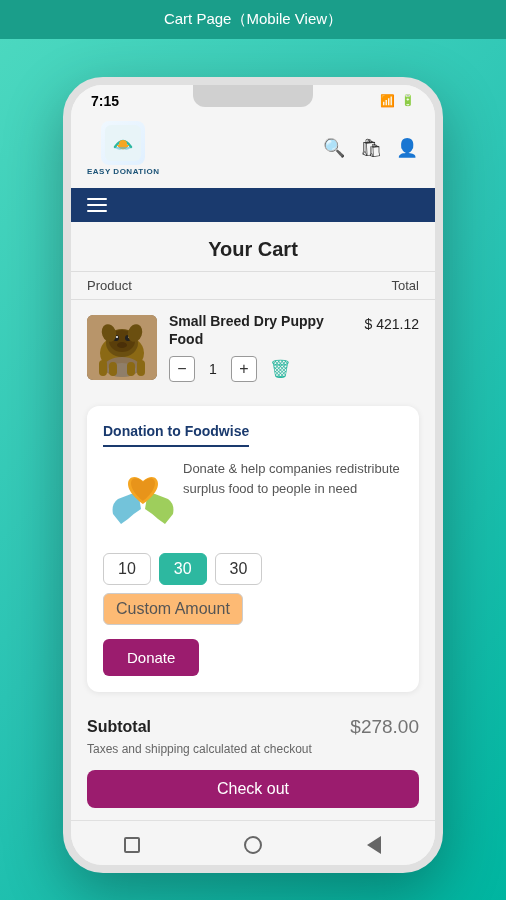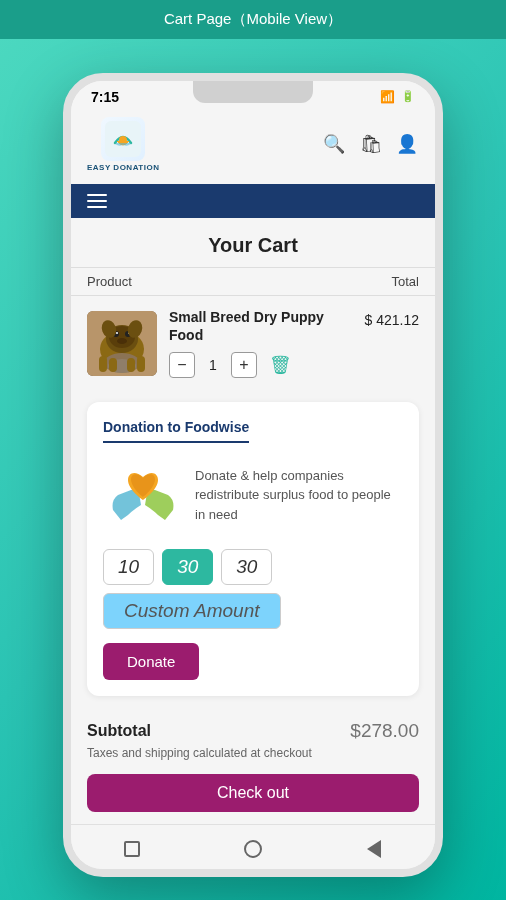--- a/index.html
+++ b/index.html
@@ -204,22 +204,21 @@
       font-size: 14px;
       font-weight: 600;
       color: #1a3a6e;
       border-bottom: 2px solid #1a3a6e;
       padding-bottom: 6px;
       margin-bottom: 12px;
       display: inline-block;
     }
     .donation-body {
       display: flex;
-      gap: 12px;
-      align-items: center;
+      align-items: flex-start;
       margin-bottom: 14px;
     }
     .donation-icon {
       width: 80px;
       height: 80px;
       flex-shrink: 0;
     }
     .donation-text {
       font-size: 13px;
       color: #555;
@@ -229,33 +228,32 @@
       display: flex;
       gap: 8px;
       margin-bottom: 14px;
       flex-wrap: wrap;
     }
     .amount-btn {
       padding: 6px 14px;
       border: 1px solid #ccc;
       border-radius: 6px;
       background: white;
-      font-size: 19px;
+      font-size: 16px;
       color: #333;
       cursor: pointer;
-      font-style: italic;
     }
     .amount-btn.active {
       background: #2db8a0;
       color: white;
       border-color: #2db8a0;
     }
     .amount-btn.custom {
-      padding: 6px 20px;
-      background: #7dd3fc;
+      padding: 6px 12px;
+      background: #fdba74;
       color: #555;
     }
     .donate-btn {
       background: #9b1c6e;
       color: white;
       border: none;
       border-radius: 6px;
       padding: 10px 24px;
       font-size: 15px;
       font-weight: 500;

